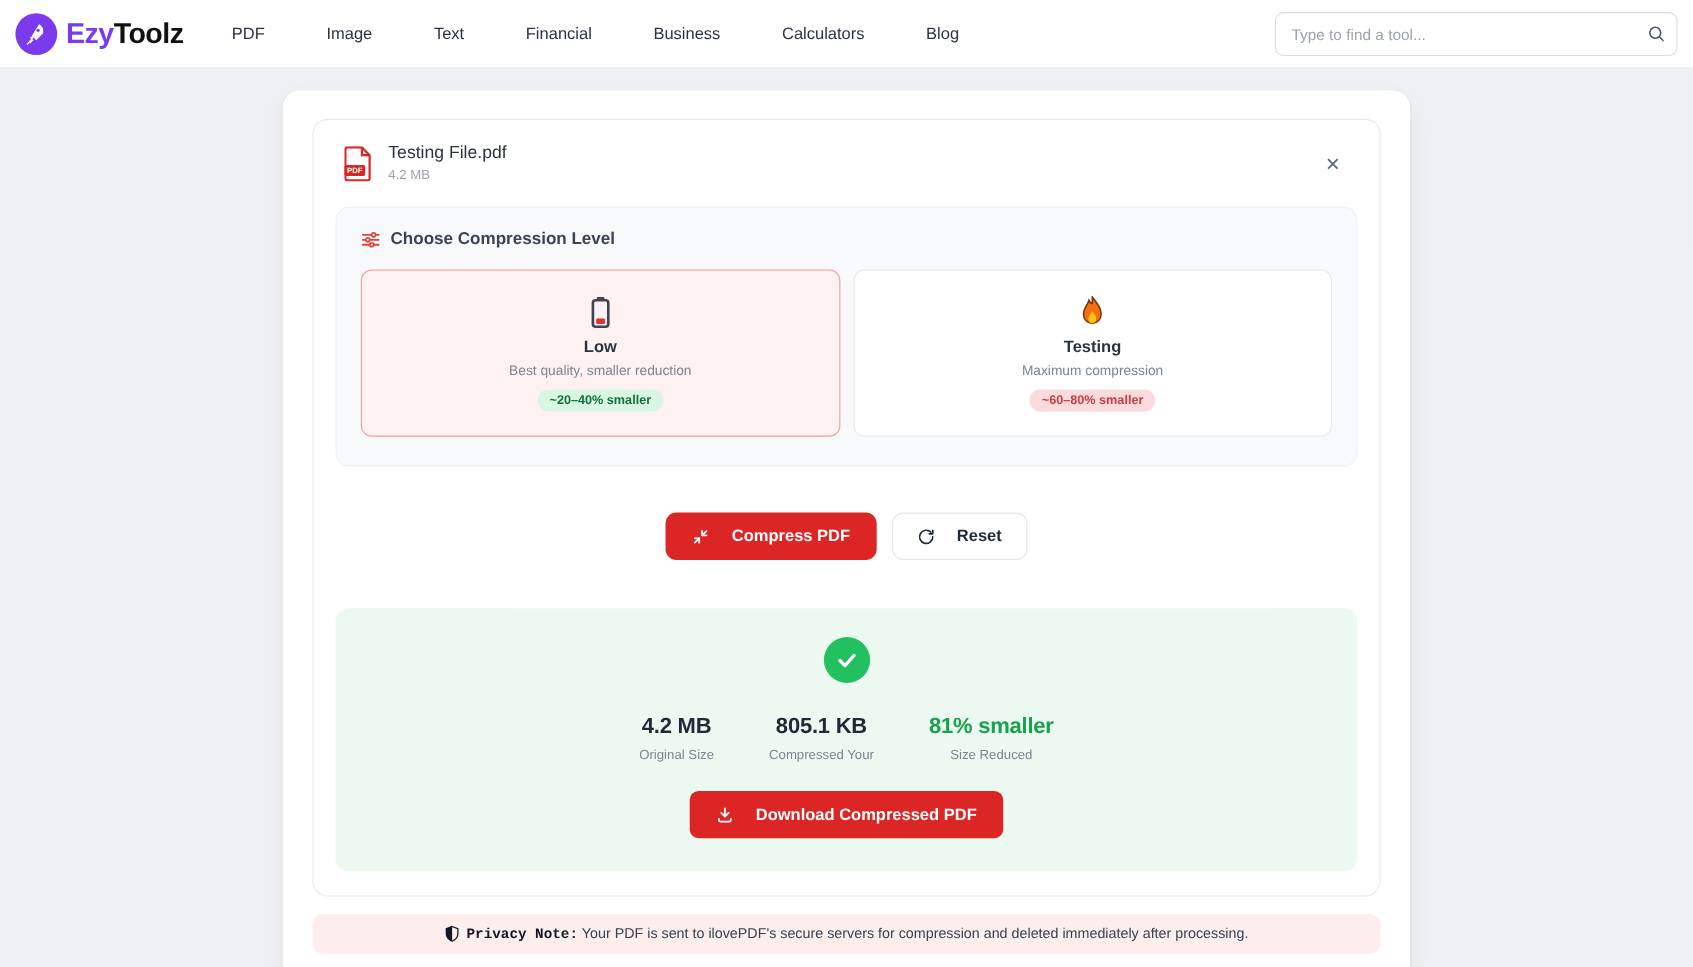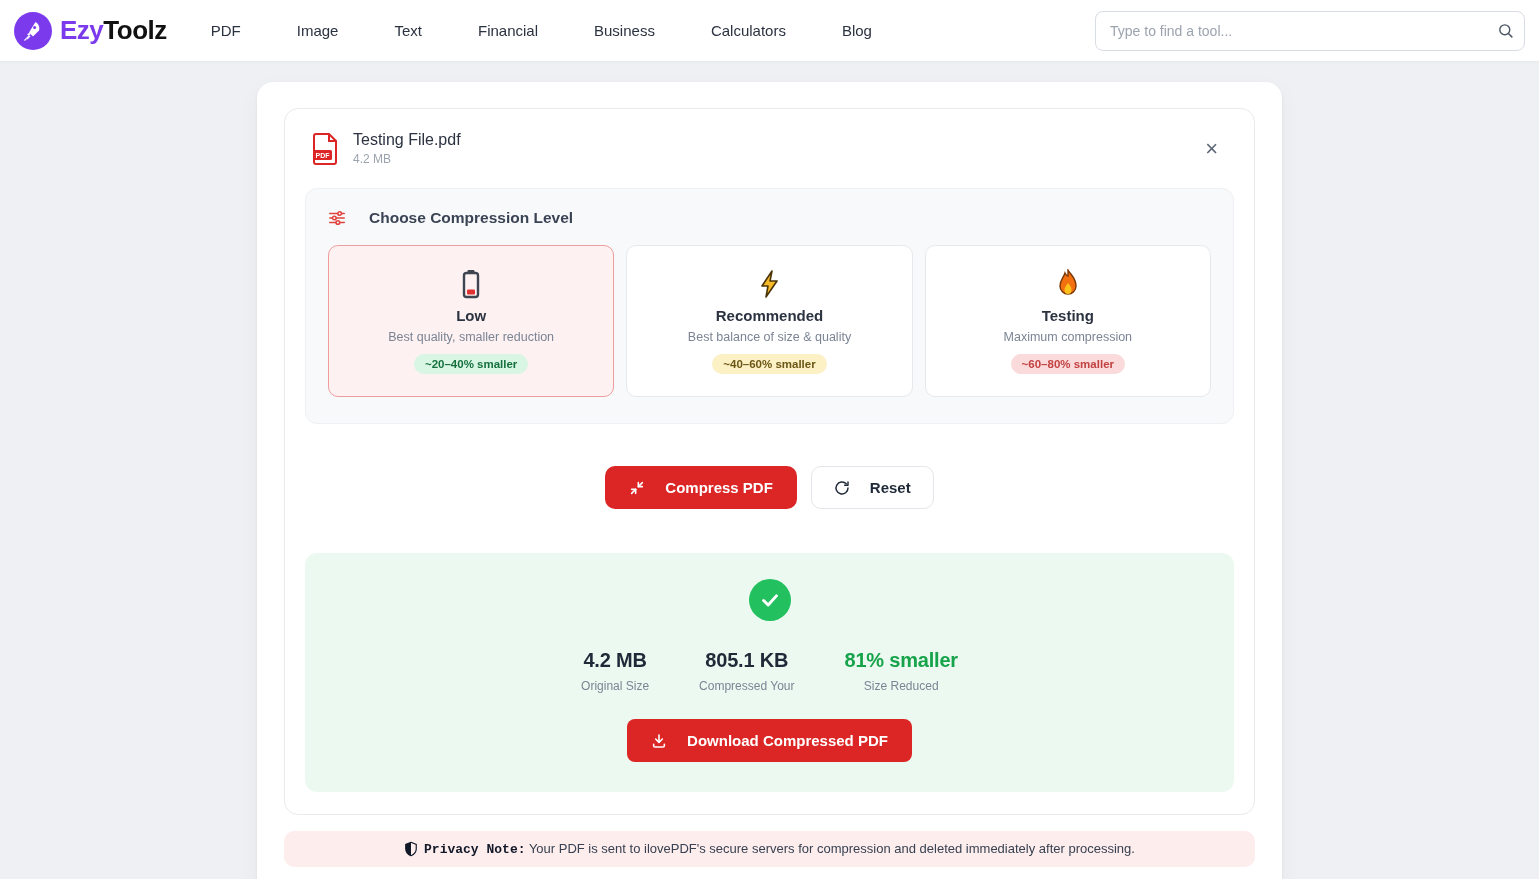--- a/index.html
+++ b/index.html
@@ -21,21 +21,21 @@
     position:relative; overflow:hidden;
   }
   .logo-badge svg { width:24px; height:24px; }
   .logo-text { font-size:26px; font-weight:800; letter-spacing:-0.5px; }
   .logo-text .ezy { color:#7c3aed; }
   .logo-text .toolz { color:#111111; }
   .nav { display:flex; align-items:center; margin-left:44px; gap:56px; }
   .nav a {
     font-size:15px; color:#2b3240; text-decoration:none; font-weight:500;
   }
-  .search-wrap { margin-left:auto; position:relative; width:430px; }
+  .search-wrap { margin-left:auto; position:relative; width:366px; }
   .search-input {
     width:100%; height:40px; border:1px solid #d8dde3; border-radius:8px;
     padding:0 40px 0 14px; font-size:14px; color:#374151; background:#fff;
     font-family:inherit; outline:none;
   }
   .search-input::placeholder { color:#9ca3af; }
   .search-btn {
     position:absolute; right:8px; top:8px; width:24px; height:24px;
     background:none; border:none; cursor:pointer; display:flex;
     align-items:center; justify-content:center;
@@ -59,21 +59,21 @@
   .file-size { font-size:12px; color:#9ca3af; margin-top:3px; }
   .close-btn {
     margin-left:auto; background:none; border:none; font-size:22px; line-height:1;
     color:#5b6676; cursor:pointer; padding:4px 8px;
   }
   
   .comp-panel {
     margin-top:22px; background:#f8f9fb; border:1px solid #eef0f3;
     border-radius:12px; padding:20px 22px 26px;
   }
-  .comp-head { display:flex; align-items:flex-end; gap:23px; margin-bottom:18px; }
+  .comp-head { display:flex; align-items:flex-end; gap:9px; margin-bottom:18px; }
   .comp-head svg { width:18px; height:18px; }
   .comp-title { font-size:15.5px; font-weight:700; color:#3b4454; }
   .opts { display:flex; gap:12px; }
   .opt {
     flex:1; background:#ffffff; border:1px solid #e7e9ed; border-radius:10px;
     height:152px; display:flex; flex-direction:column; align-items:center;
     justify-content:center; cursor:pointer; text-align:center; padding:10px;
   }
   .opt.selected { background:#fdf1f1; border:1.5px solid #ee9d9d; }
   .opt-icon { height:30px; display:flex; align-items:center; justify-content:center; }
@@ -199,30 +199,20 @@
                 <rect x="6.5" y="1" width="7" height="3" rx="1" fill="#3f4550"></rect>
                 <rect x="3" y="4" width="14" height="24" rx="2.5" fill="none" stroke="#3f4550" stroke-width="2.4"></rect>
                 <rect x="6" y="20.5" width="8" height="5" rx="1" fill="#e03131"></rect>
               </svg>
             </div>
             <div class="opt-title">Low</div>
             <div class="opt-desc">Best quality, smaller reduction</div>
             <div class="badge badge-green">~20–40% smaller</div>
           </div>
 
-          <div class="opt">
-            <div class="opt-icon">
-              <svg width="26" height="30" viewBox="0 0 26 30">
-                <path d="M16 2 L6 17 h6 L10 28 L21 12 h-7 z" fill="#f9ba2a" stroke="#4a3507" stroke-width="1.6" stroke-linejoin="round"></path>
-              </svg>
-            </div>
-            <div class="opt-title">Recommended</div>
-            <div class="opt-desc">Best balance of size &amp; quality</div>
-            <div class="badge badge-yellow">~40–60% smaller</div>
-          </div>
 
           <div class="opt">
             <div class="opt-icon">
               <svg width="24" height="30" viewBox="0 0 24 30">
                 <path d="M12 1 C15 6 20 9 20 17 a8 8 0 0 1-16 0 C4 11 8 8 9 4 c1 2 2 3 3 3 z" fill="#f2700f" stroke="#7a3604" stroke-width="1.4"></path>
                 <path d="M12 14 c2 2.5 3.5 4 3.5 7 a3.5 4 0 0 1-7 0 c0-3 2-4.5 3.5-7 z" fill="#fcc21b"></path>
               </svg>
             </div>
             <div class="opt-title">Testing</div>
             <div class="opt-desc">Maximum compression</div>

